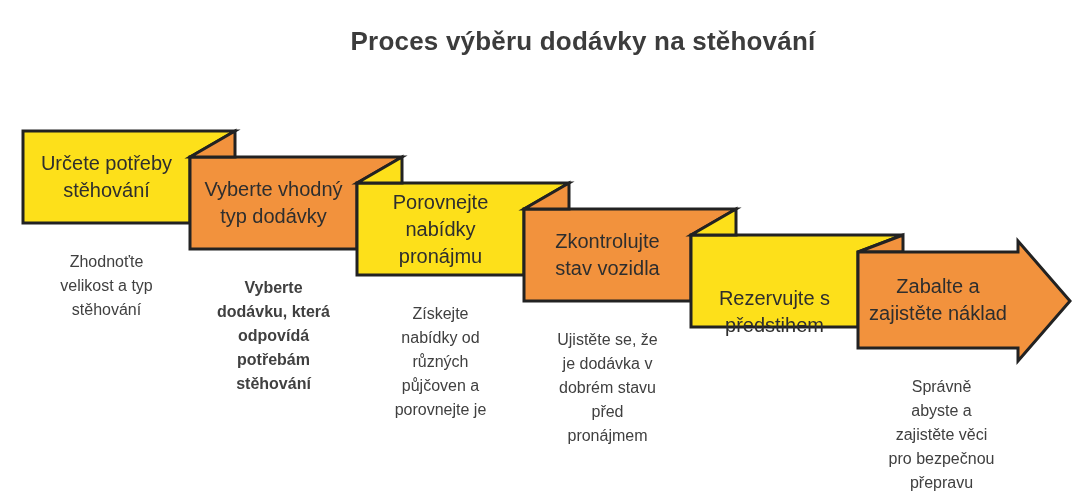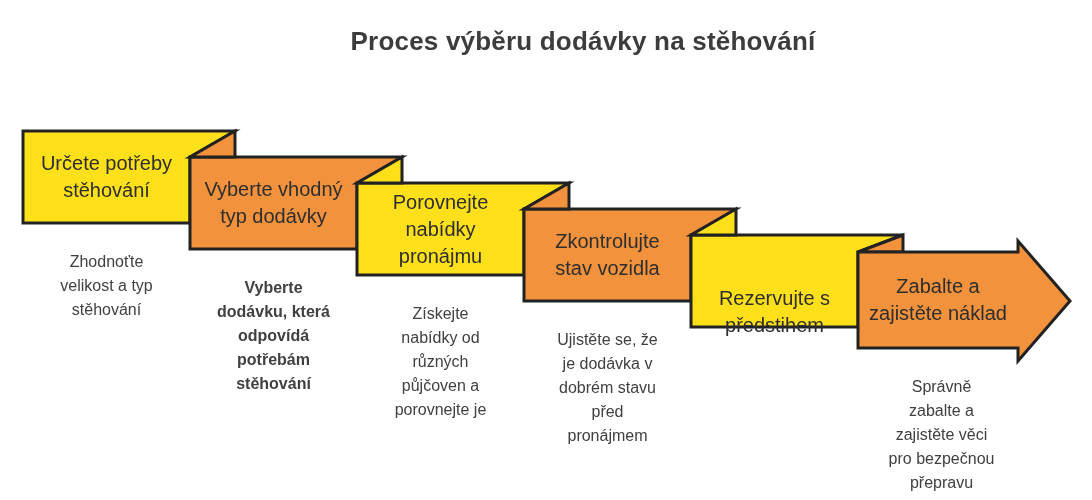--- a/index.html
+++ b/index.html
@@ -86,18 +86,18 @@
 je dodávka v
 dobrém stavu
 před
 pronájmem</div>
   <div class="step-desc dsc-3">Získejte
 nabídky od
 různých
 půjčoven a
 porovnejte je</div>
   <div class="step-desc dsc-6">Správně
-zabalte a
+abyste a
 zajistěte věci
 pro bezpečnou
 přepravu</div>
 
 </div>
 
 </body></html>

